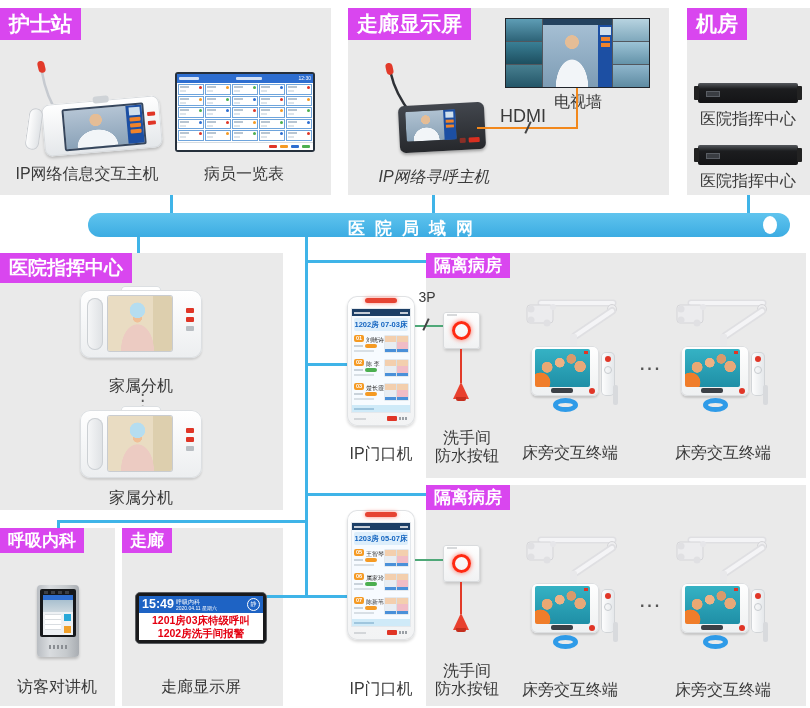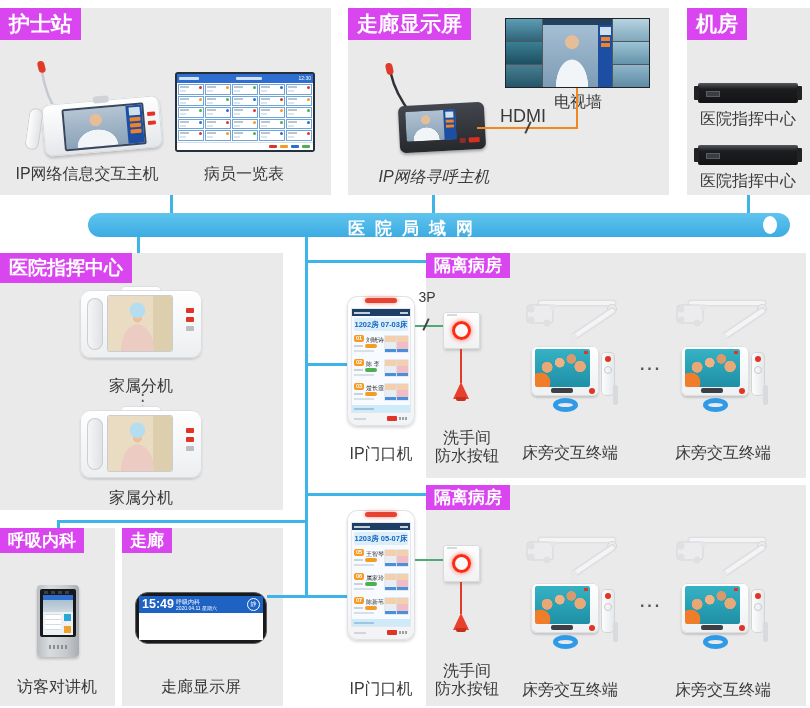--- a/index.html
+++ b/index.html
@@ -124,21 +124,21 @@
   .vi-cam{position:absolute;left:4px;top:2px;width:28px;height:3px;background:repeating-linear-gradient(90deg,#3c4046 0 4px,#16181b 4px 7px);}
   .vi-screen{position:absolute;left:3px;top:6px;width:30px;height:40px;display:flex;flex-direction:column;}
   .vi-head{height:5px;background:#2e6ed0;}
   .vi-img{height:12px;background:linear-gradient(180deg,#a9c0cf,#cdd8df);}
   .vi-pad{flex:1;background:#eef1f4;position:relative;}
   .vi-pad b{position:absolute;left:2px;top:2px;width:16px;height:16px;background:repeating-linear-gradient(0deg,#d9dde1 0 1px,#fff 1px 5px),repeating-linear-gradient(90deg,#d9dde1 0 1px,#fff 1px 5px);}
   .vi-pad i{position:absolute;right:2px;top:2px;width:7px;height:7px;background:#29a8d8;}
   .vi-pad u{position:absolute;right:2px;bottom:2px;width:7px;height:7px;background:#f0a02a;}
   .vi-spk{position:absolute;left:12px;bottom:8px;width:18px;height:4px;background:repeating-linear-gradient(90deg,#8a8e93 0 2px,transparent 2px 4px);}
   
-  .cdisp{position:absolute;left:135px;top:592px;width:132px;height:52px;background:#191a1c;border:1px solid #5a5d61;border-radius:13px;padding:3px;box-sizing:border-box;}
+  .cdisp{position:absolute;left:135px;top:592px;width:132px;height:52px;background:#191a1c;border:1px solid #5a5d61;border-radius:5px;padding:3px;box-sizing:border-box;}
   .cd-in{width:100%;height:100%;background:#fff;display:flex;flex-direction:column;overflow:hidden;}
   .cd-head{height:17px;background:#1e63c4;display:flex;align-items:center;color:#fff;padding:0 3px;gap:2px;}
   .cd-time{font-size:12.5px;font-weight:bold;line-height:1;}
   .cd-col{display:flex;flex-direction:column;line-height:1;margin-top:1px;gap:1px;}
   .cd-dept{font-size:6px;}
   .cd-date{font-size:5px;}
   .cd-mute{margin-left:auto;width:11px;height:11px;border-radius:50%;border:1px solid #fff;font-size:6px;line-height:11px;text-align:center;flex:none;}
   .cd-body{flex:1;display:flex;flex-direction:column;justify-content:center;}
   .cd-line{color:#e50011;font-weight:bold;font-size:10.5px;line-height:12.5px;text-align:center;white-space:nowrap;}
   .micsvg{position:absolute;}
@@ -697,15 +697,19 @@
 <div class="cdisp">
   <div class="cd-in">
     <div class="cd-head">
       <span class="cd-time">15:49</span>
       <span class="cd-col">
           <span class="cd-dept">呼吸内科</span>
           <span class="cd-date">2020.04.11 星期六</span>
         </span>
       <span class="cd-mute">静</span>
     </div>
+    <div class="cd-body">
+      <div class="cd-line">1201房03床特级呼叫</div>
+      <div class="cd-line">1202房洗手间报警</div>
+    </div>
   </div>
 </div>
 <div class="caption" style="left:141px;top:677px;width:120px;">走廊显示屏</div>
 
 </body></html>

